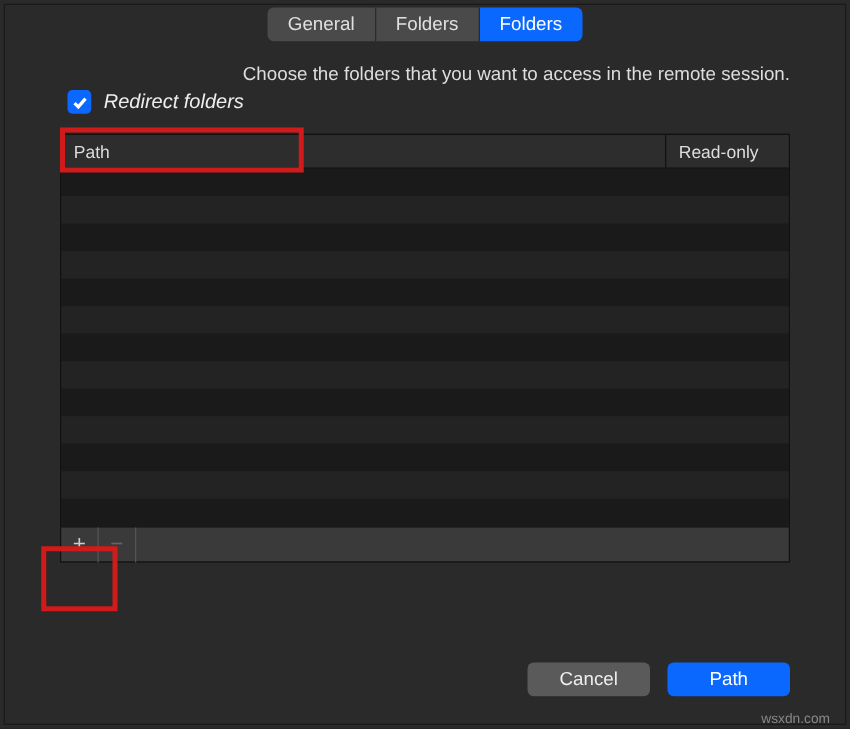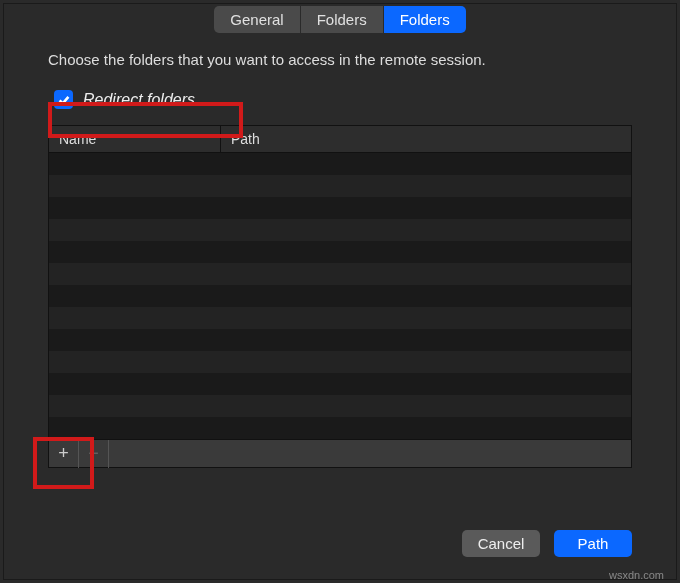--- a/index.html
+++ b/index.html
@@ -50,21 +50,22 @@
     .tab.active {
       background: #0b68ff;
       color: #fff;
     }
     .content {
       padding: 18px 48px 0 48px;
     }
     .description {
       color: #ddd;
       font-size: 15px;
-      margin-bottom: 18px;
+      margin-bottom: 0;
+      text-align: right;
     }
     .checkbox-row {
       display: inline-flex;
       align-items: center;
       gap: 10px;
       padding: 4px 6px;
       position: relative;
       font-style: italic;
     }
     .highlight-red {
@@ -161,21 +162,21 @@
     .bottom-buttons {
       position: absolute;
       bottom: 26px;
       right: 48px;
       display: flex;
       gap: 14px;
     }
     .btn {
       font-size: 15px;
       padding: 5px 0;
-      width: 78px;
+      width: 98px;
       border-radius: 5px;
       border: none;
       cursor: pointer;
       text-align: center;
     }
     .btn-cancel {
       background: #5a5a5a;
       color: #eee;
     }
     .btn-save {
@@ -208,22 +209,22 @@
     <span class="checkbox">
       <svg viewBox="0 0 16 16">
           <path d="M3 8.5 L6.5 12 L13 4.5"></path>
         </svg>
     </span>
     <span class="checkbox-label">Redirect folders</span>
   </div>
 
   <div class="table-wrap">
     <div class="table-header">
-      <div class="th th-name">Name</div>
       <div class="th th-path">Path</div>
+      <div class="th th-ro">Read-only</div>
     </div>
     <div class="table-body">
       <div class="tr"></div>
       <div class="tr"></div>
       <div class="tr"></div>
       <div class="tr"></div>
       <div class="tr"></div>
       <div class="tr"></div>
       <div class="tr"></div>
       <div class="tr"></div>

